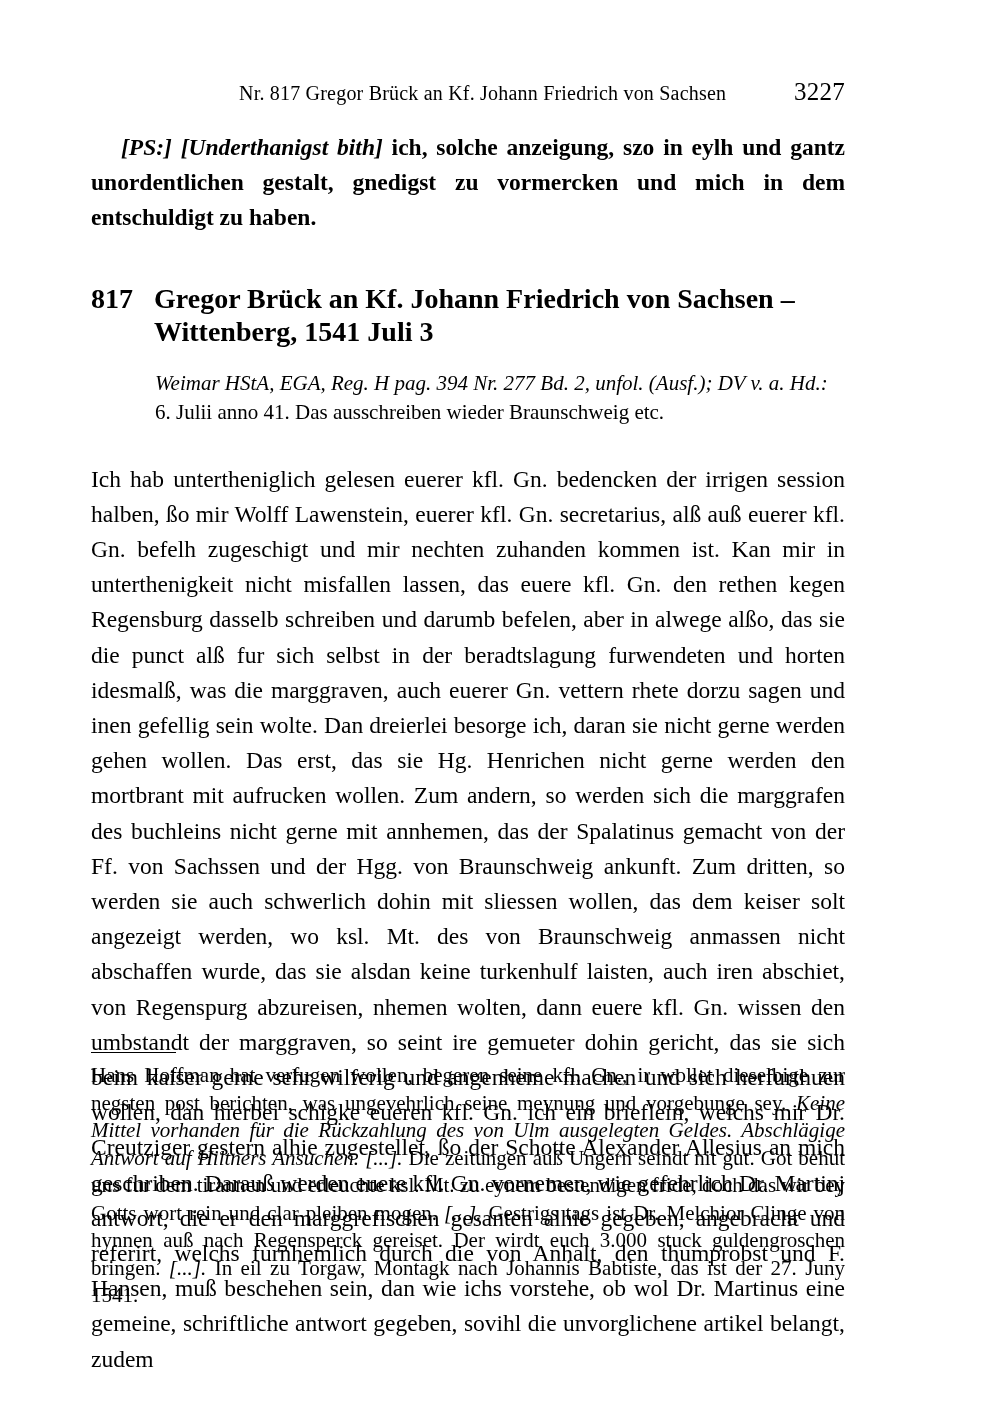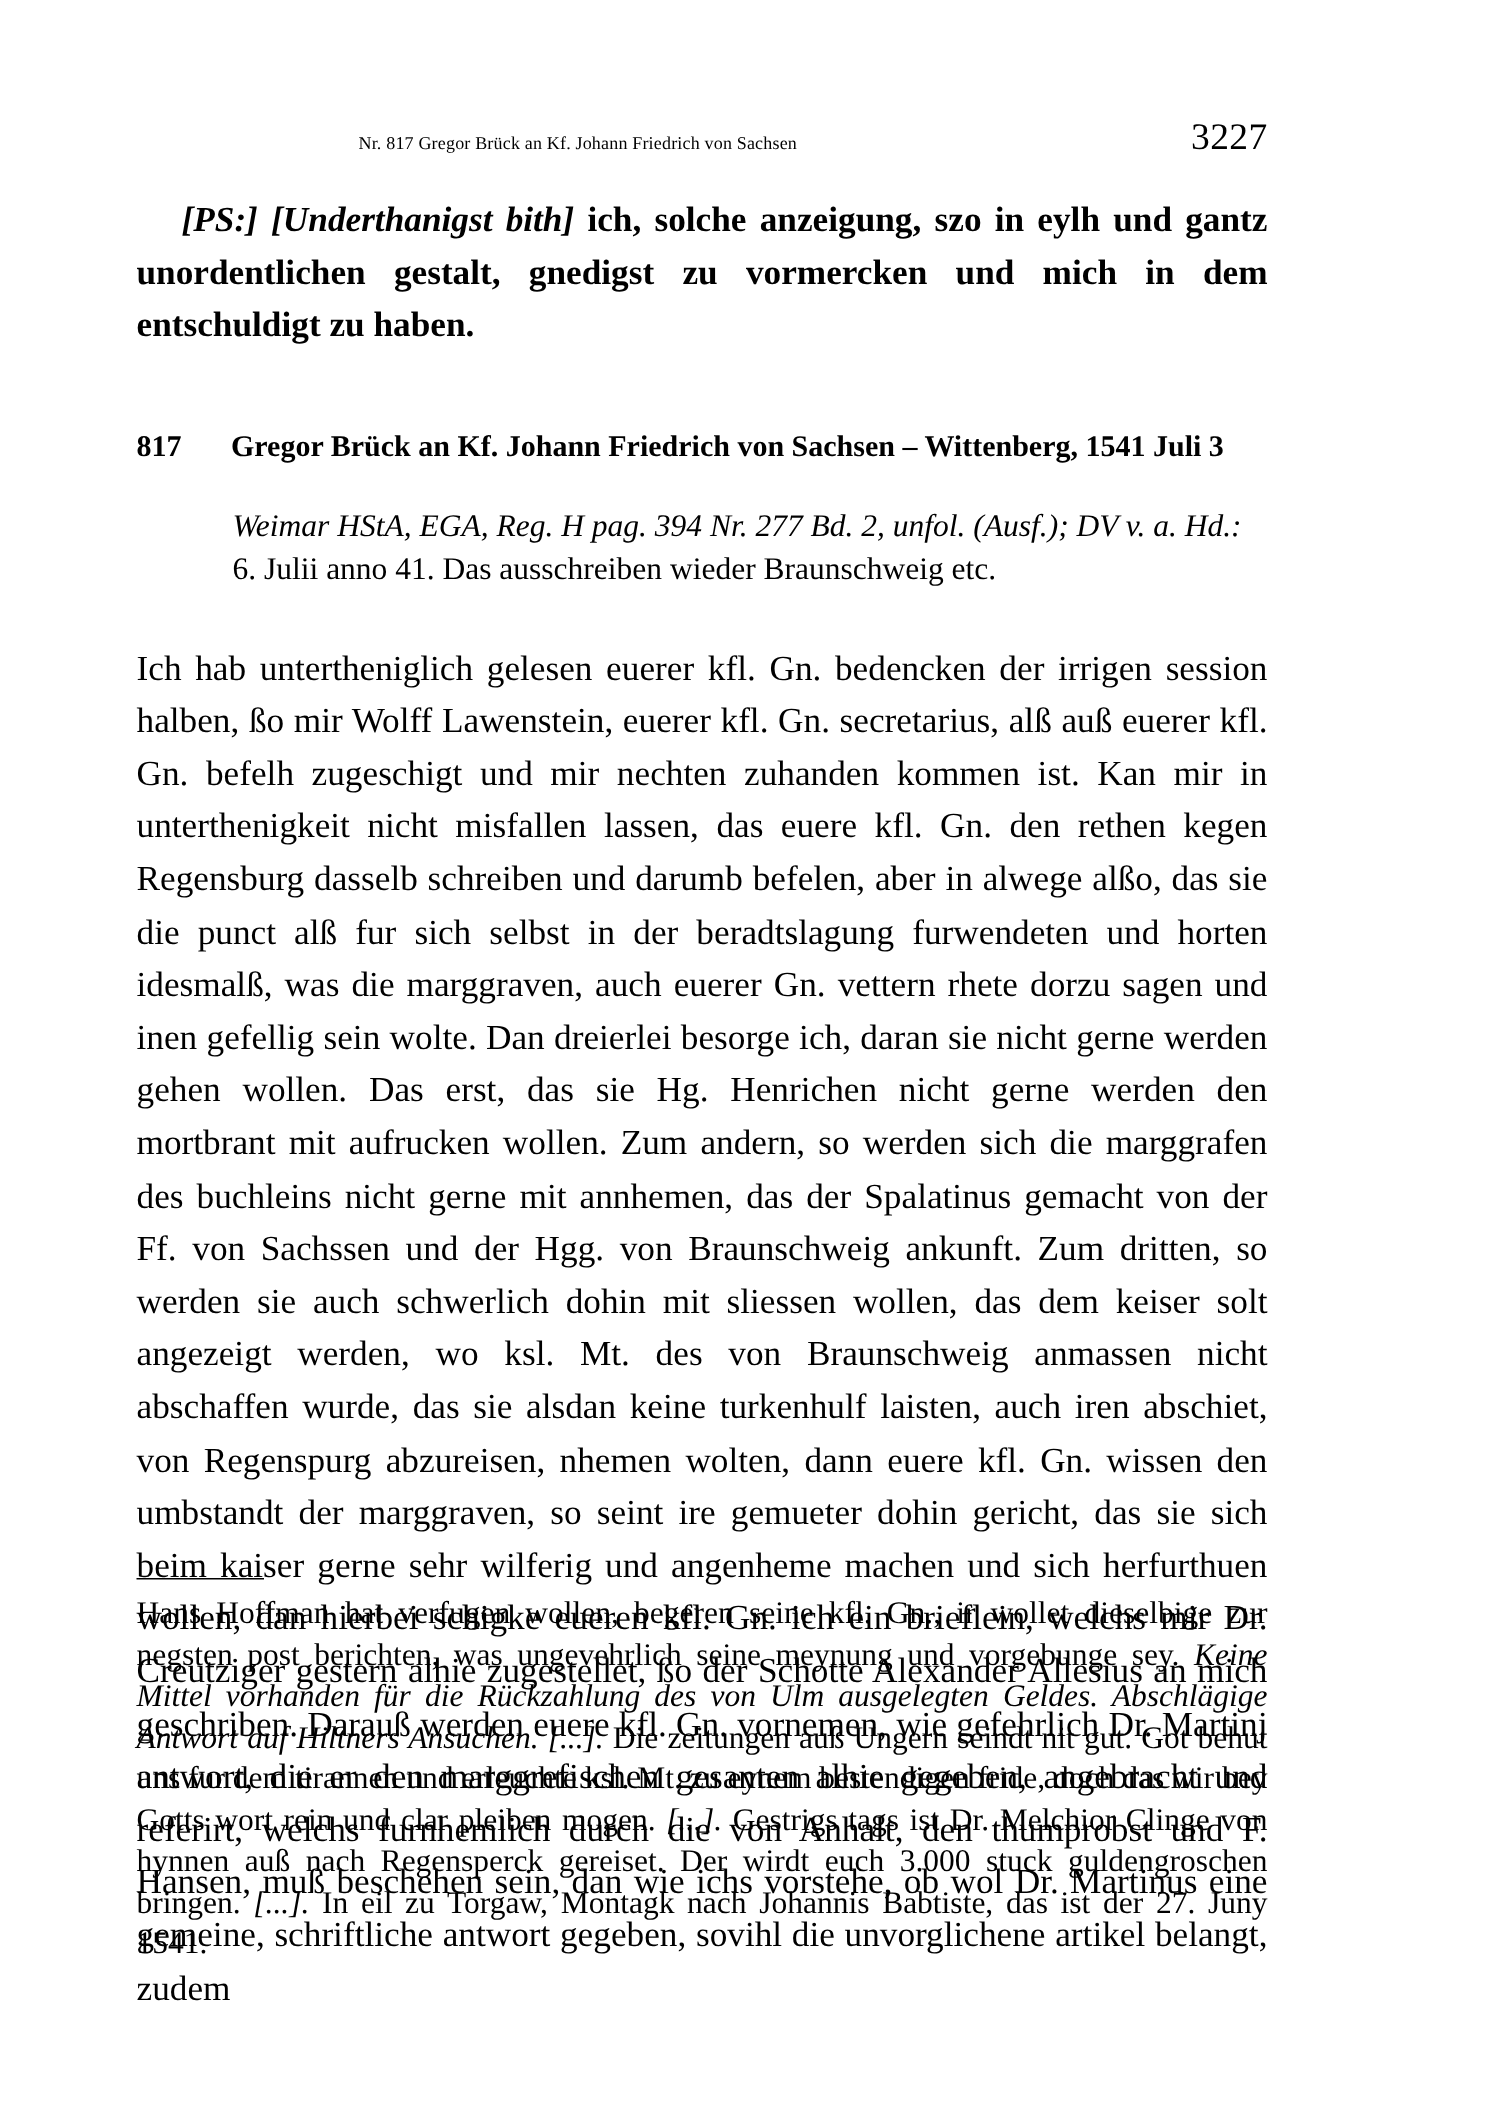--- a/index.html
+++ b/index.html
@@ -28,21 +28,21 @@
 
   
   .runhead {
     display: flex;
     align-items: baseline;
     justify-content: space-between;
     padding-top: 78px;
     height: 30px;
   }
   .runhead-title {
-    font-size: 12px;
+    font-size: 20px;
     letter-spacing: 0.01em;
     margin-left: 148px;
     white-space: nowrap;
   }
   .runhead-pageno {
     font-size: 25px;
     letter-spacing: 0.01em;
     margin-left: 40px;
   }
 
@@ -62,21 +62,21 @@
   }
   .ps-para .ital {
     font-style: italic;
   }
 
   
   .doc-heading {
     display: flex;
     margin-top: 46px;
     font-weight: bold;
-    font-size: 20px;
+    font-size: 28px;
     line-height: 33px;
   }
   .doc-heading .num {
     flex: 0 0 63px;
     white-space: nowrap;
   }
   .doc-heading .htext {
     flex: 1 1 auto;
   }
 

